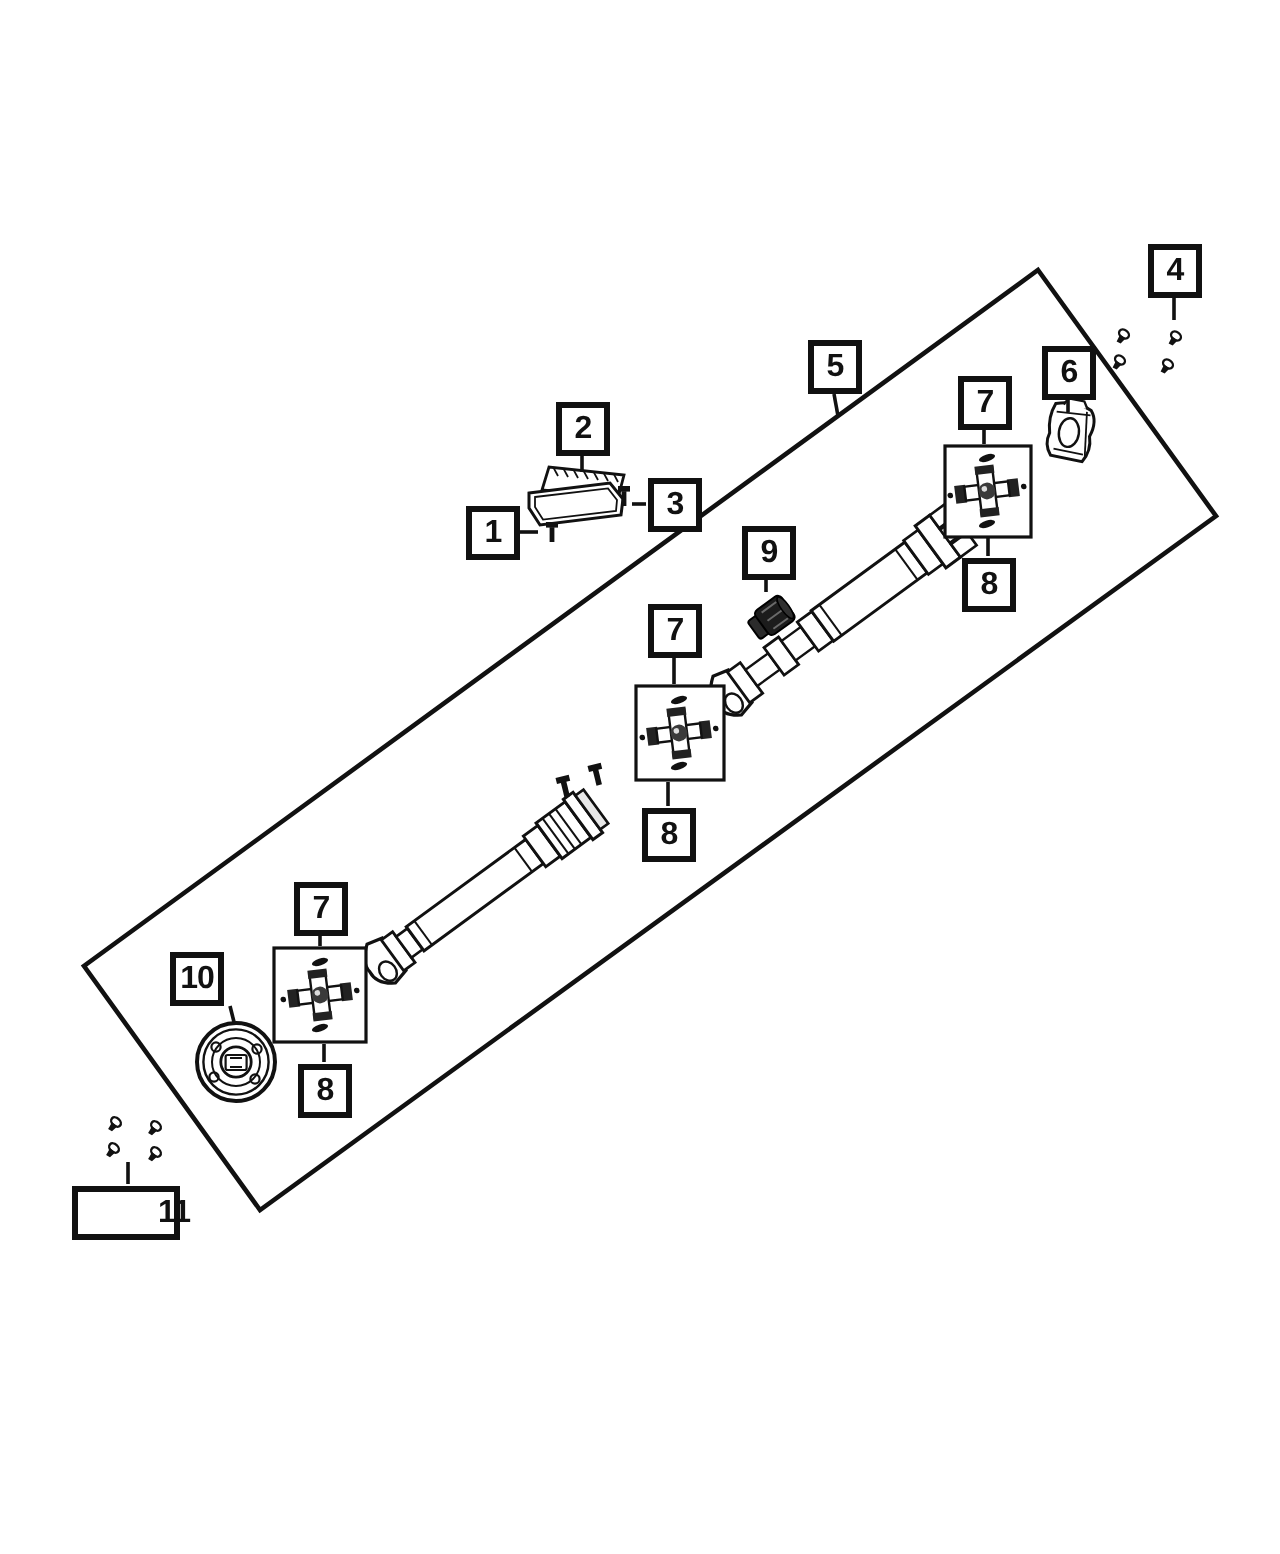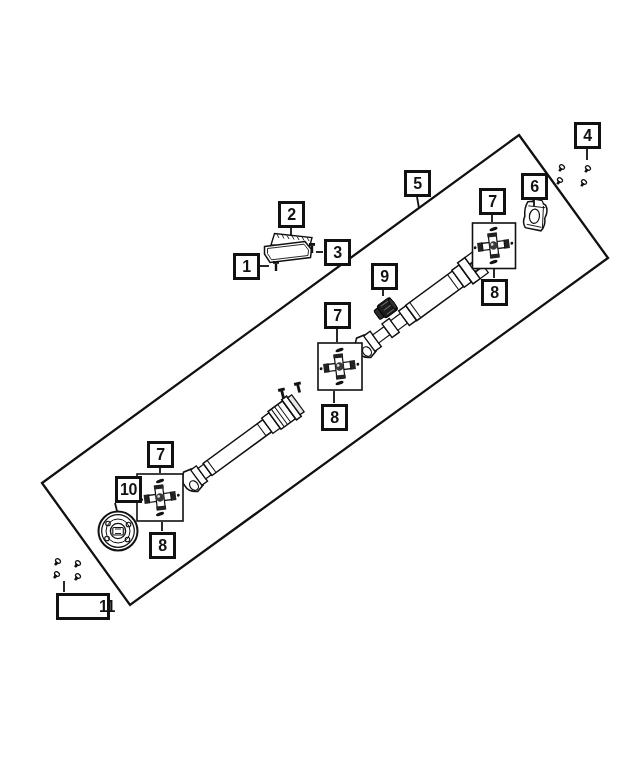--- a/index.html
+++ b/index.html
@@ -208,17 +208,17 @@
       <div class="callout" style="left: 574px; top: 122px;">4</div>
       <div class="callout" style="left: 404px; top: 170px;">5</div>
       <div class="callout" style="left: 521px; top: 173px;">6</div>
       <div class="callout" style="left: 479px; top: 188px;">7</div>
       <div class="callout" style="left: 481px; top: 279px;">8</div>
       <div class="callout" style="left: 324px; top: 302px;">7</div>
       <div class="callout" style="left: 321px; top: 404px;">8</div>
       <div class="callout" style="left: 147px; top: 441px;">7</div>
       <div class="callout" style="left: 149px; top: 532px;">8</div>
       <div class="callout" style="left: 371px; top: 263px;">9</div>
-      <div class="callout" style="left: 115px; top: 476px; text-align: center;">10</div>
-      <div class="callout" style="left: 56px; top: 593px; padding-left: 48px;">11</div>
+      <div class="callout" style="left: 85px; top: 476px; text-align: center;">10</div>
+      <div class="callout" style="left: 36px; top: 593px; padding-left: 48px;">11</div>
     </div>
 
 </div>
 
 </body></html>

